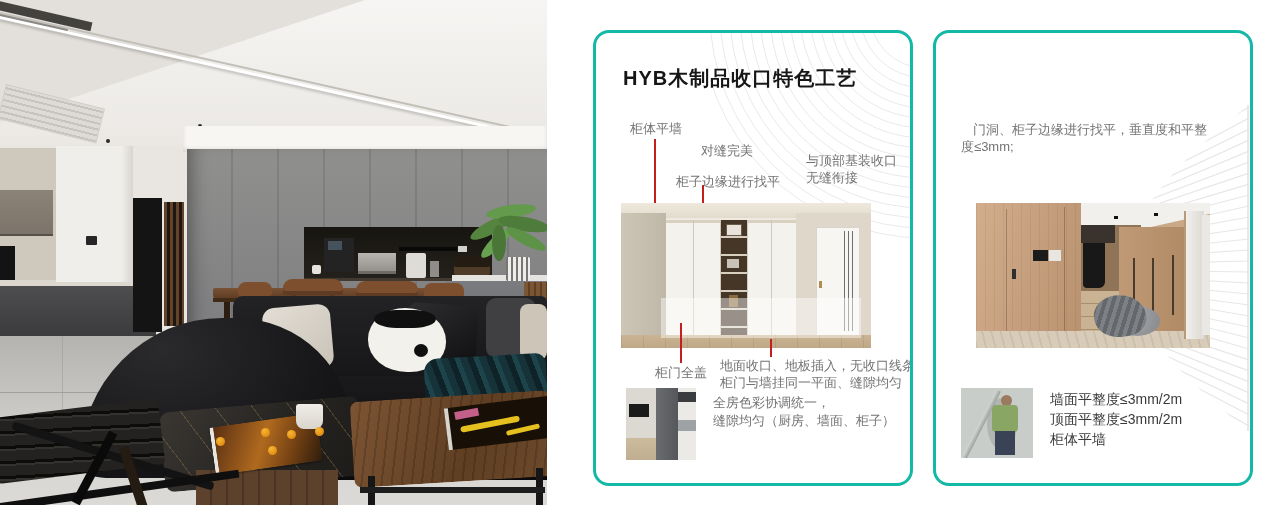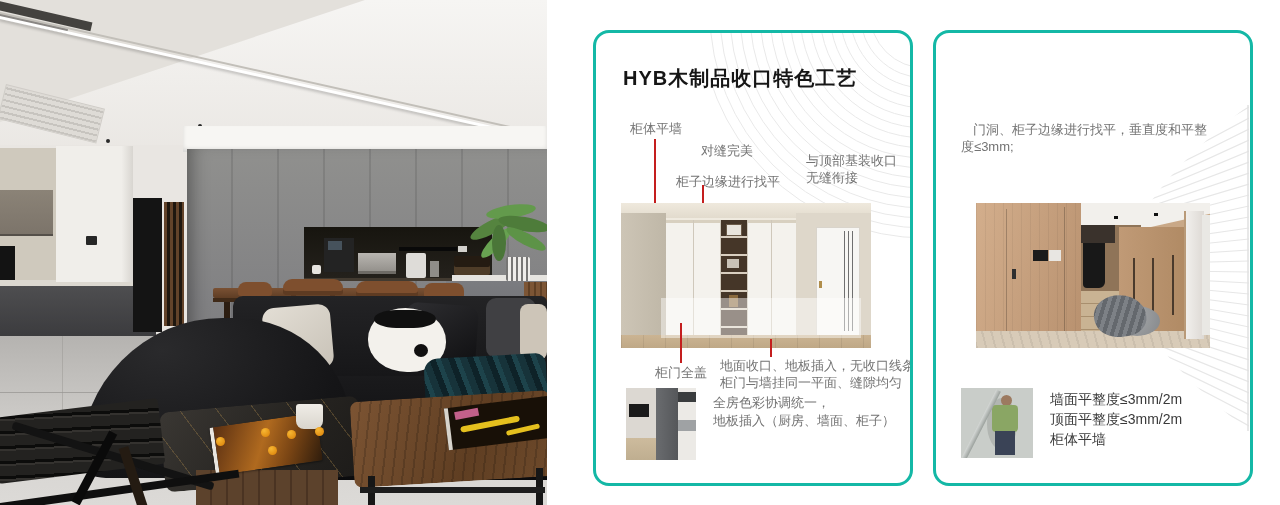--- a/index.html
+++ b/index.html
@@ -192,21 +192,21 @@
     <div class="ab" style="left:30px;top:355px;width:70px;height:72px;background:#e8e6e2;overflow:hidden">
       <div class="ab" style="left:0;top:0;width:30px;height:50px;background:#dcd8d2"></div>
       <div class="ab" style="left:3px;top:16px;width:20px;height:13px;background:#1a1a1a"></div>
       <div class="ab" style="left:0;top:50px;width:30px;height:22px;background:linear-gradient(180deg,#cdbb9d,#bfae90)"></div>
       <div class="ab" style="left:30px;top:0;width:22px;height:72px;background:linear-gradient(90deg,#6a6c6f,#55575a)"></div>
       <div class="ab" style="left:52px;top:0;width:18px;height:72px;background:#eceae6"></div>
       <div class="ab" style="left:52px;top:4px;width:18px;height:10px;background:#3a3c3e"></div>
       <div class="ab" style="left:52px;top:32px;width:18px;height:11px;background:#9fa2a4"></div>
     </div>
     <div class="co" style="left:117px;top:361px">全房色彩协调统一，</div>
-    <div class="co" style="left:117px;top:379px">地板插入（厨房、墙面、柜子）</div>
+    <div class="co" style="left:117px;top:379px">缝隙均匀（厨房、墙面、柜子）</div>
   </div>
 
   <div class="card" style="left:933px">
     <svg class="pat" style="right:-1px;top:70px" width="132" height="330" viewBox="0 0 132 330">
       <defs>
           <clipPath id="leafclip">
             <path d="M130,2 C52,62 6,120 6,165 C6,210 52,268 130,328 Z"></path>
           </clipPath>
         </defs>
       <g id="pat2g" stroke="#e7e7e7" stroke-width="1.2" fill="none" clip-path="url(#leafclip)">

